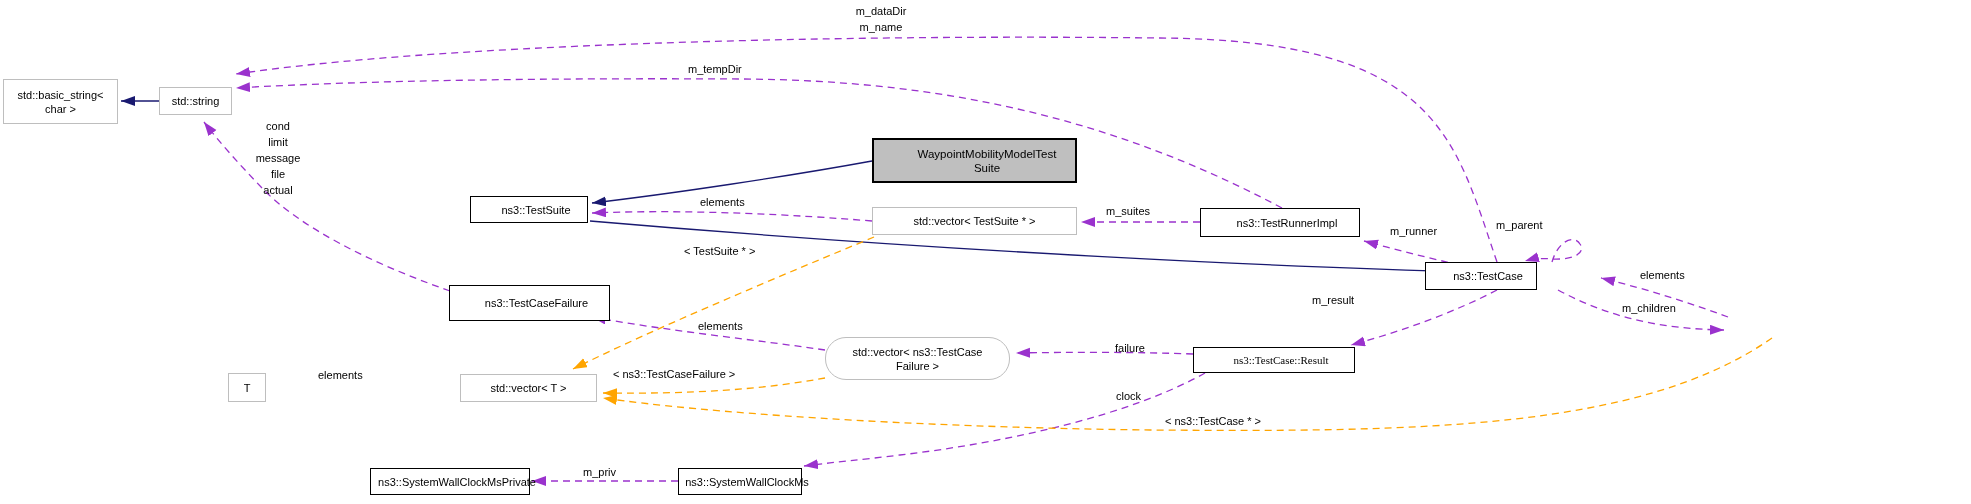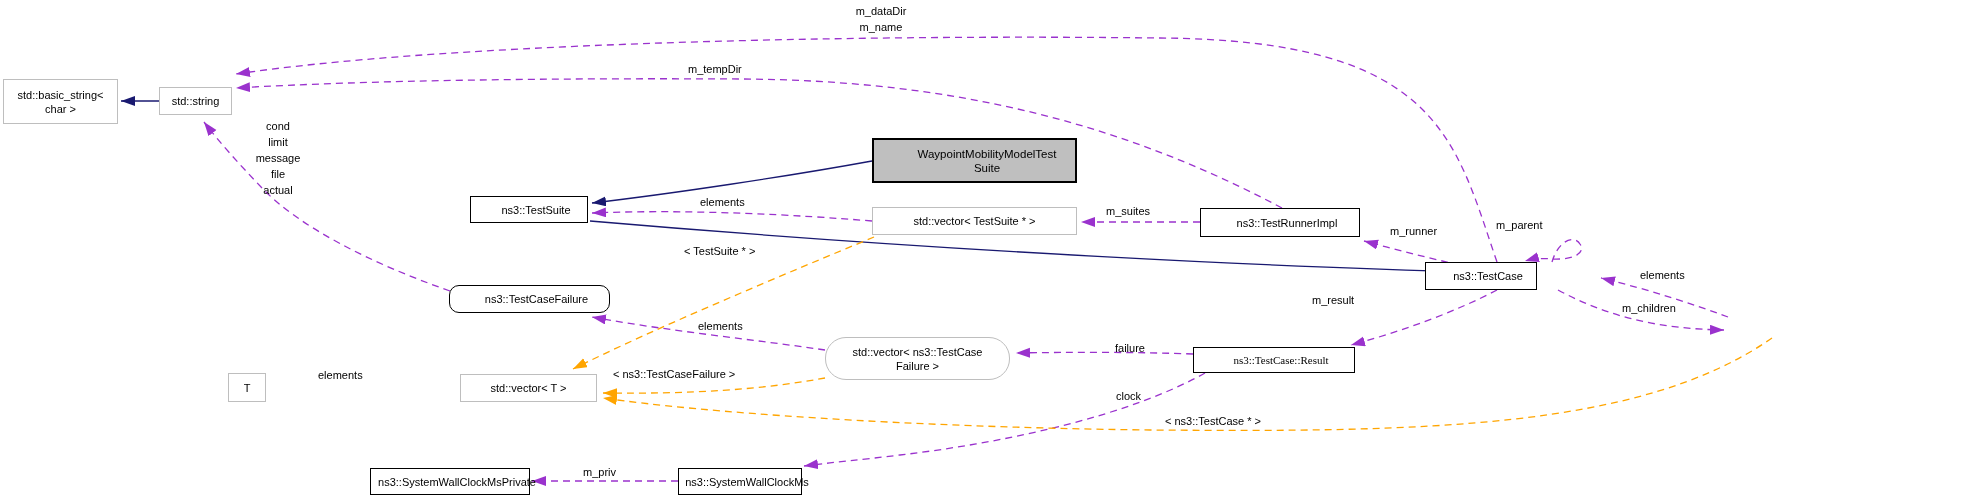--- a/index.html
+++ b/index.html
@@ -85,21 +85,21 @@
   <div class="node current" style="left:872px;top:138px;width:205px;height:45px;padding-left:25px;">WaypointMobilityModelTest
 Suite</div>
 
   <div class="node" style="left:872px;top:207px;width:205px;height:28px;">std::vector&lt; TestSuite * &gt;</div>
 
   <div class="node linked" style="left:1200px;top:208px;width:160px;height:29px;">ns3::TestRunnerImpl</div>
 
   <div class="node linked" style="left:1425px;top:262px;width:112px;height:28px;">ns3::TestCase</div>
 
 
-  <div class="node linked" style="left:449px;top:285px;width:161px;height:28px;border-radius:10px;">ns3::TestCaseFailure</div>
+  <div class="node linked" style="left:449px;top:285px;width:161px;height:36px;">ns3::TestCaseFailure</div>
 
   <div class="node" style="left:228px;top:373px;width:38px;height:29px;">T</div>
 
   <div class="node" style="left:460px;top:374px;width:137px;height:28px;">std::vector&lt; T &gt;</div>
 
   <div class="node" style="left:825px;top:337px;width:185px;height:43px;border-radius:21px;">std::vector&lt; ns3::TestCase
 Failure &gt;</div>
 
   <div class="node linked" style="left:1193px;top:347px;width:162px;height:26px;font-family:Liberation Serif, serif;">ns3::TestCase::Result</div>
 

